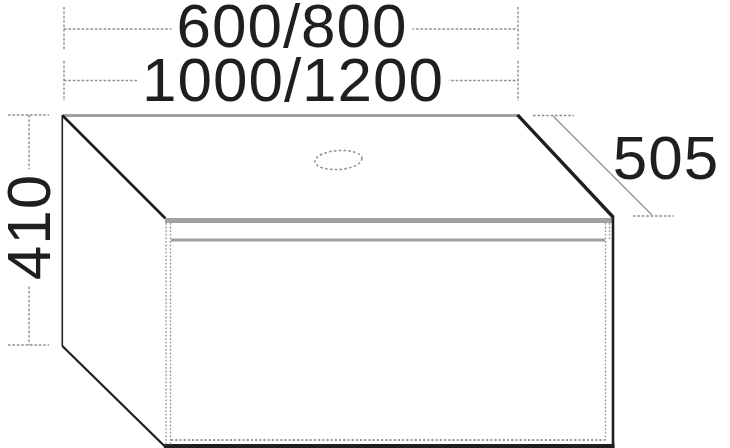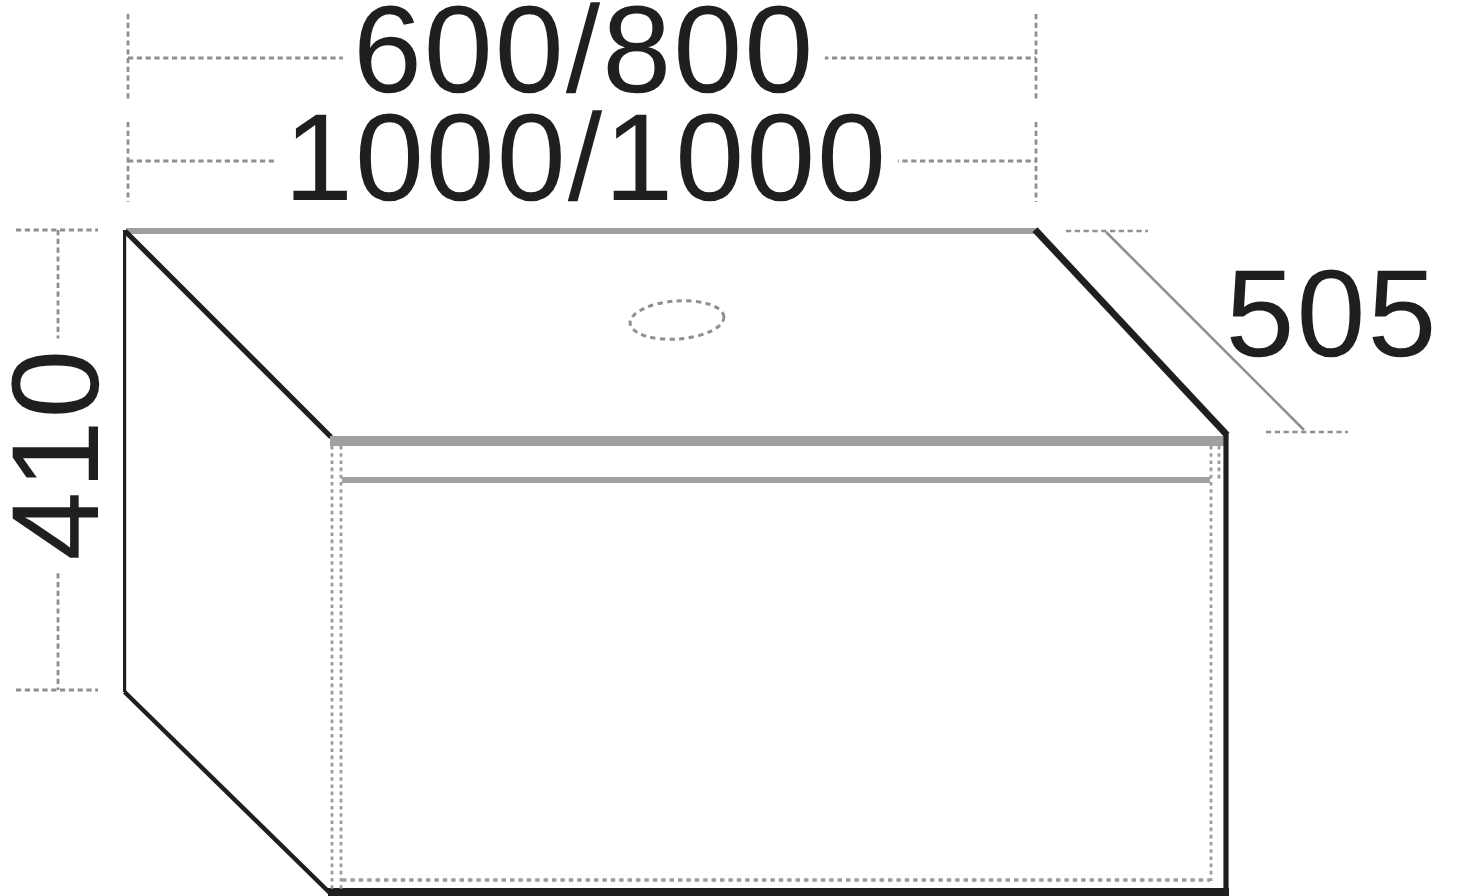--- a/index.html
+++ b/index.html
@@ -95,19 +95,19 @@
 
     <g fill="none">
       <line stroke="#a0a0a0" stroke-width="3" x1="171" y1="240" x2="605" y2="240"></line>
       <line stroke="#9c9c9c" stroke-width="1.4" stroke-dasharray="1.8 1.8" x1="605.5" y1="223" x2="605.5" y2="440.5"></line>
       <line stroke="#9c9c9c" stroke-width="1.8" stroke-dasharray="2.2 2" x1="171" y1="440" x2="605" y2="440"></line>
     </g>
   </svg>
 
   <div class="dim-label" style="left:292px; top:26px;">600/800</div>
 
-  <div class="dim-label" style="left:293px; top:80px;">1000/1000</div>
+  <div class="dim-label" style="left:293px; top:80px;">1000/1200</div>
 
   <div class="dim-label rot90" style="left:29px; top:227px;">410</div>
 
   <div class="dim-label no-pad" style="left:666px; top:158px;">505</div>
 
 </div>
 
 </body></html>

